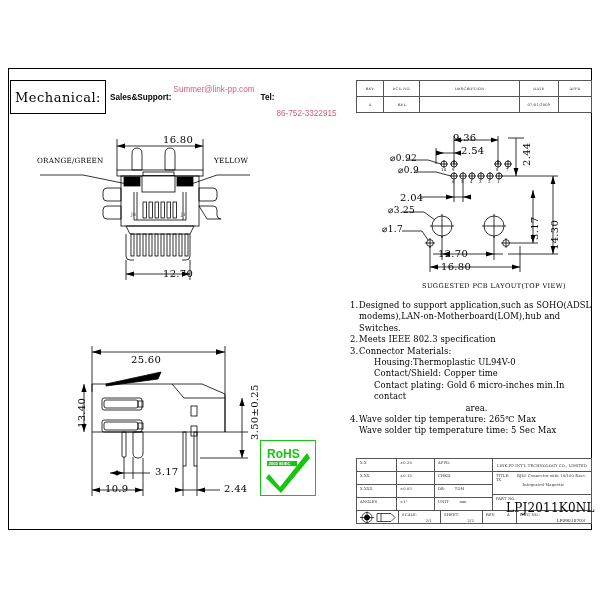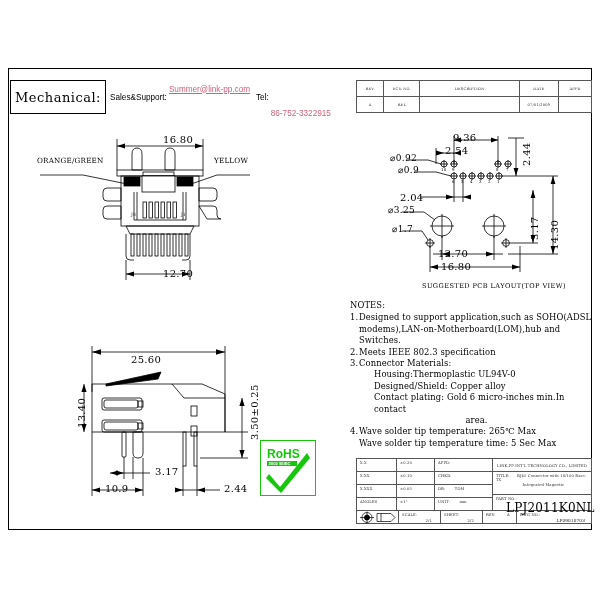--- a/index.html
+++ b/index.html
@@ -6,22 +6,22 @@
   body{width:600px;height:600px;font-family:"DejaVu Serif",serif;color:#000;}
   #sheet{position:absolute;left:0;top:0;width:600px;height:600px;}
   .frame{position:absolute;left:8px;top:68px;width:584px;height:462px;border:1px solid #000;box-sizing:border-box;}
 
   
   .hdr-mech{position:absolute;left:10px;top:80px;width:96px;height:34px;border:1px solid #000;
             box-sizing:border-box;display:flex;align-items:center;justify-content:center;}
   .hdr-mech span{font-family:"DejaVu Serif",serif;font-size:13px;letter-spacing:.5px;}
   .hdr-contact{position:absolute;left:110px;top:86px;width:250px;height:22px;display:flex;align-items:center;
                font-family:"Liberation Sans",sans-serif;font-size:8.2px;white-space:nowrap;}
-  .hdr-contact b{font-weight:normal;color:#000;}
-  .hdr-contact .pink{color:#d4607a;margin:0 6px 16px 2px;text-decoration:underline;}
+  .hdr-contact b{font-weight:bold;color:#000;}
+  .hdr-contact .pink{color:#d4607a;margin:0 6px 16px 2px;}
   .hdr-contact .pink2{color:#d4607a;margin-left:2px;margin-top:33px;}
 
   
   .revtbl{position:absolute;left:356px;top:80px;width:236px;border-collapse:collapse;}
   .revtbl td{border:1px solid #555;font-size:3.6px;text-align:center;height:13px;
              font-family:"DejaVu Serif",serif;color:#2b2b2b;letter-spacing:.2px;}
   .revtbl td.c1{width:26px;} .revtbl td.c2{width:36px;} .revtbl td.c3{width:104px;}
   .revtbl td.c4{width:38px;} .revtbl td.c5{width:32px;}
 
   
@@ -350,64 +350,63 @@
 
         <line x1="155" y1="46" x2="155" y2="124"></line>
         <path d="M155 46 L152.6 54 L157.4 54 Z" fill="#000" stroke="none"></path>
         <path d="M155 124 L152.6 116 L157.4 116 Z" fill="#000" stroke="none"></path>
         <line x1="104" y1="46" x2="160" y2="46"></line>
         <line x1="110" y1="124" x2="160" y2="124"></line>
       </g>
     </svg>
   </div>
   <div class="dim" style="left:453px;top:132px;">9.36</div>
-  <div class="dim" style="left:445px;top:145px;">2.54</div>
+  <div class="dim" style="left:461px;top:145px;">2.54</div>
   <div class="dimv" style="left:521px;top:166px;">2.44</div>
   <div class="dim" style="left:400px;top:192px;">2.04</div>
   <div class="dim" style="left:438px;top:248px;">12.70</div>
   <div class="dim" style="left:441px;top:261px;">16.80</div>
   <div class="dimv" style="left:529px;top:240px;">3.17</div>
   <div class="dimv" style="left:549px;top:250px;">14.30</div>
   <div class="dim" style="left:390px;top:153px;font-size:9px;">⌀0.92</div>
   <div class="dim" style="left:398px;top:165px;font-size:9px;">⌀0.9</div>
   <div class="dim" style="left:388px;top:205px;font-size:9px;">⌀3.25</div>
-  <div class="dim" style="left:392px;top:224px;font-size:9px;">⌀1.7</div>
+  <div class="dim" style="left:382px;top:224px;font-size:9px;">⌀1.7</div>
 
   <div class="lbl" style="left:441px;top:167px;font-size:4px;">10</div>
   <div class="lbl" style="left:452px;top:167px;font-size:4px;">9</div>
   <div class="lbl" style="left:496px;top:167px;font-size:4px;">8</div>
   <div class="lbl" style="left:506px;top:167px;font-size:4px;">7</div>
   <div class="lbl" style="left:452px;top:179px;font-size:4px;">6</div>
   <div class="lbl" style="left:461px;top:179px;font-size:4px;">5</div>
   <div class="lbl" style="left:470px;top:179px;font-size:4px;">4</div>
   <div class="lbl" style="left:479px;top:179px;font-size:4px;">3</div>
   <div class="lbl" style="left:488px;top:179px;font-size:4px;">2</div>
   <div class="lbl" style="left:497px;top:179px;font-size:4px;">1</div>
 
   <div class="lbl" style="left:422px;top:282px;font-size:6.6px;letter-spacing:.4px;">SUGGESTED PCB LAYOUT(TOP VIEW)</div>
 
   <div class="notes">
-    <div class="hd">NOTES:</div>
 
     <div class="li">
       <span class="num">1.</span>
       <div>Designed to support application,such as SOHO(ADSL</div>
       <div>modems),LAN-on-Motherboard(LOM),hub and Switches.</div>
     </div>
 
     <div class="li">
       <span class="num">2.</span>
       <div>Meets IEEE 802.3 specification</div>
     </div>
 
     <div class="li">
       <span class="num">3.</span>
       <div>Connector Materials:</div>
       <div class="ind">Housing:Thermoplastic UL94V-0</div>
-      <div class="ind">Designed/Shield: Copper alloy</div>
+      <div class="ind">Contact/Shield: Copper time</div>
       <div class="ind">Contact plating: Gold 6 micro-inches min.In contact</div>
       <div class="ctr">area.</div>
     </div>
 
     <div class="li">
       <span class="num">4.</span>
       <div>Wave solder tip temperature: 265℃ Max</div>
       <div>Wave solder tip temperature time: 5 Sec Max</div>
     </div>
   </div>

